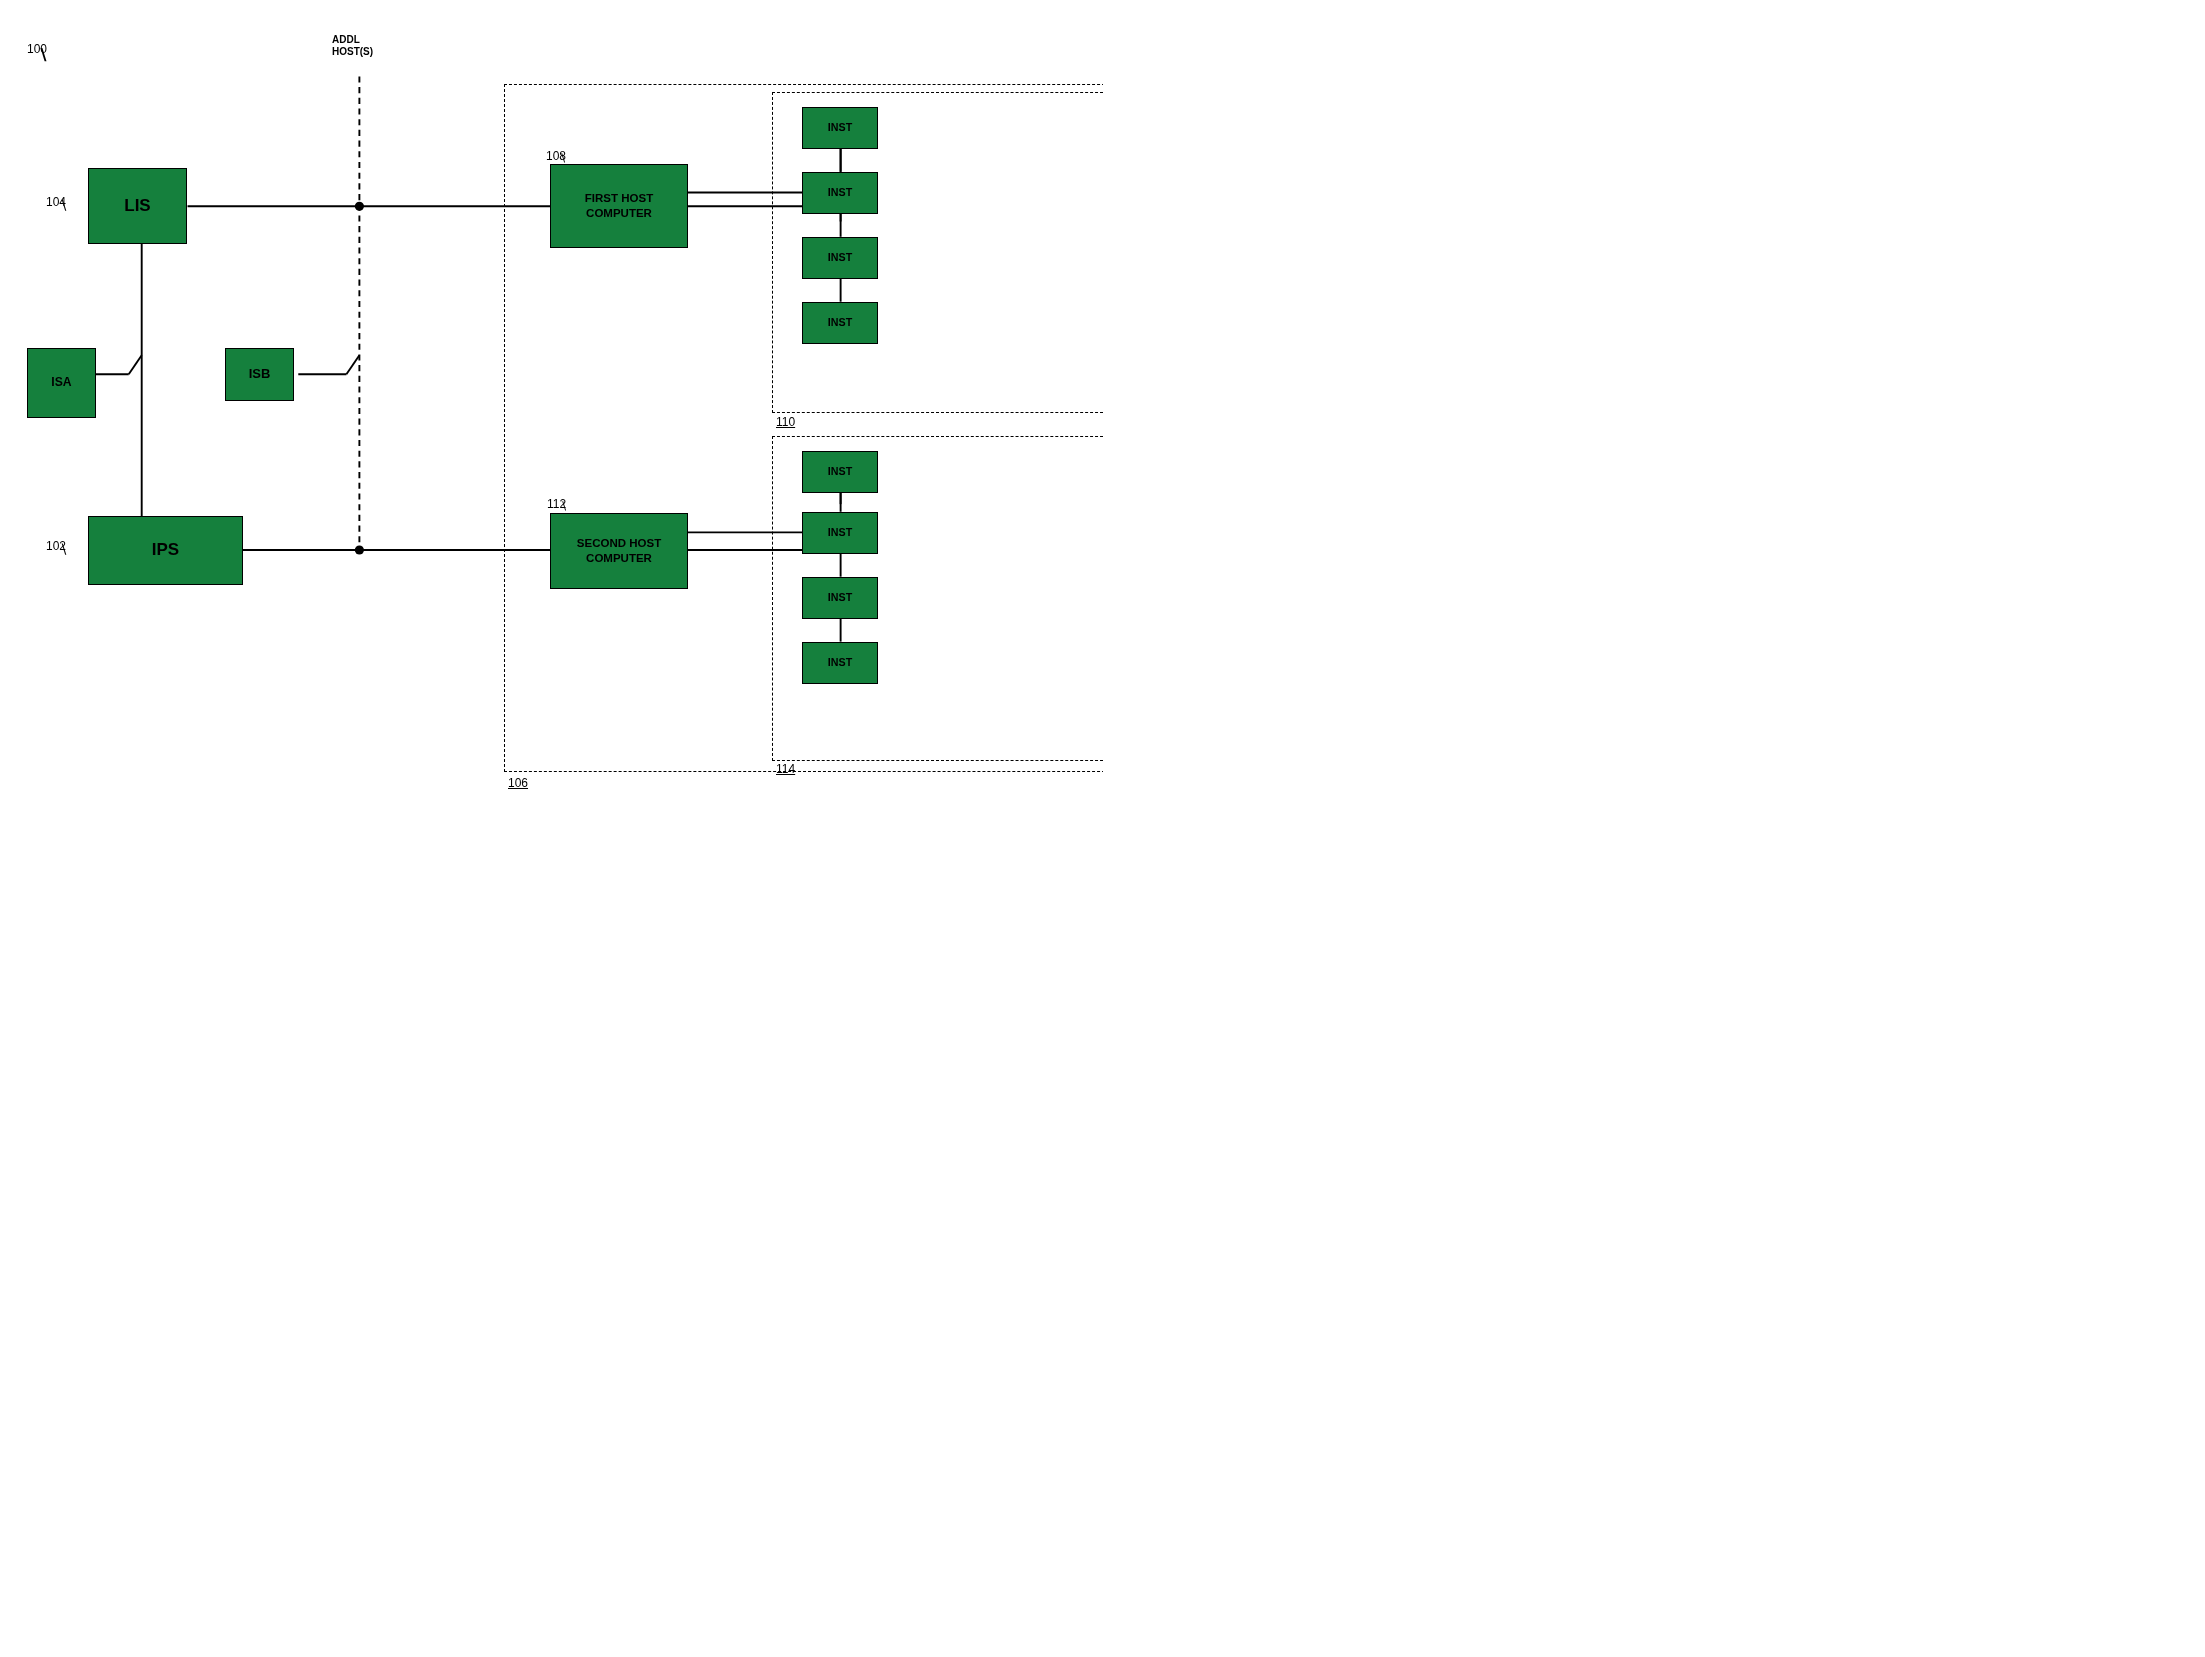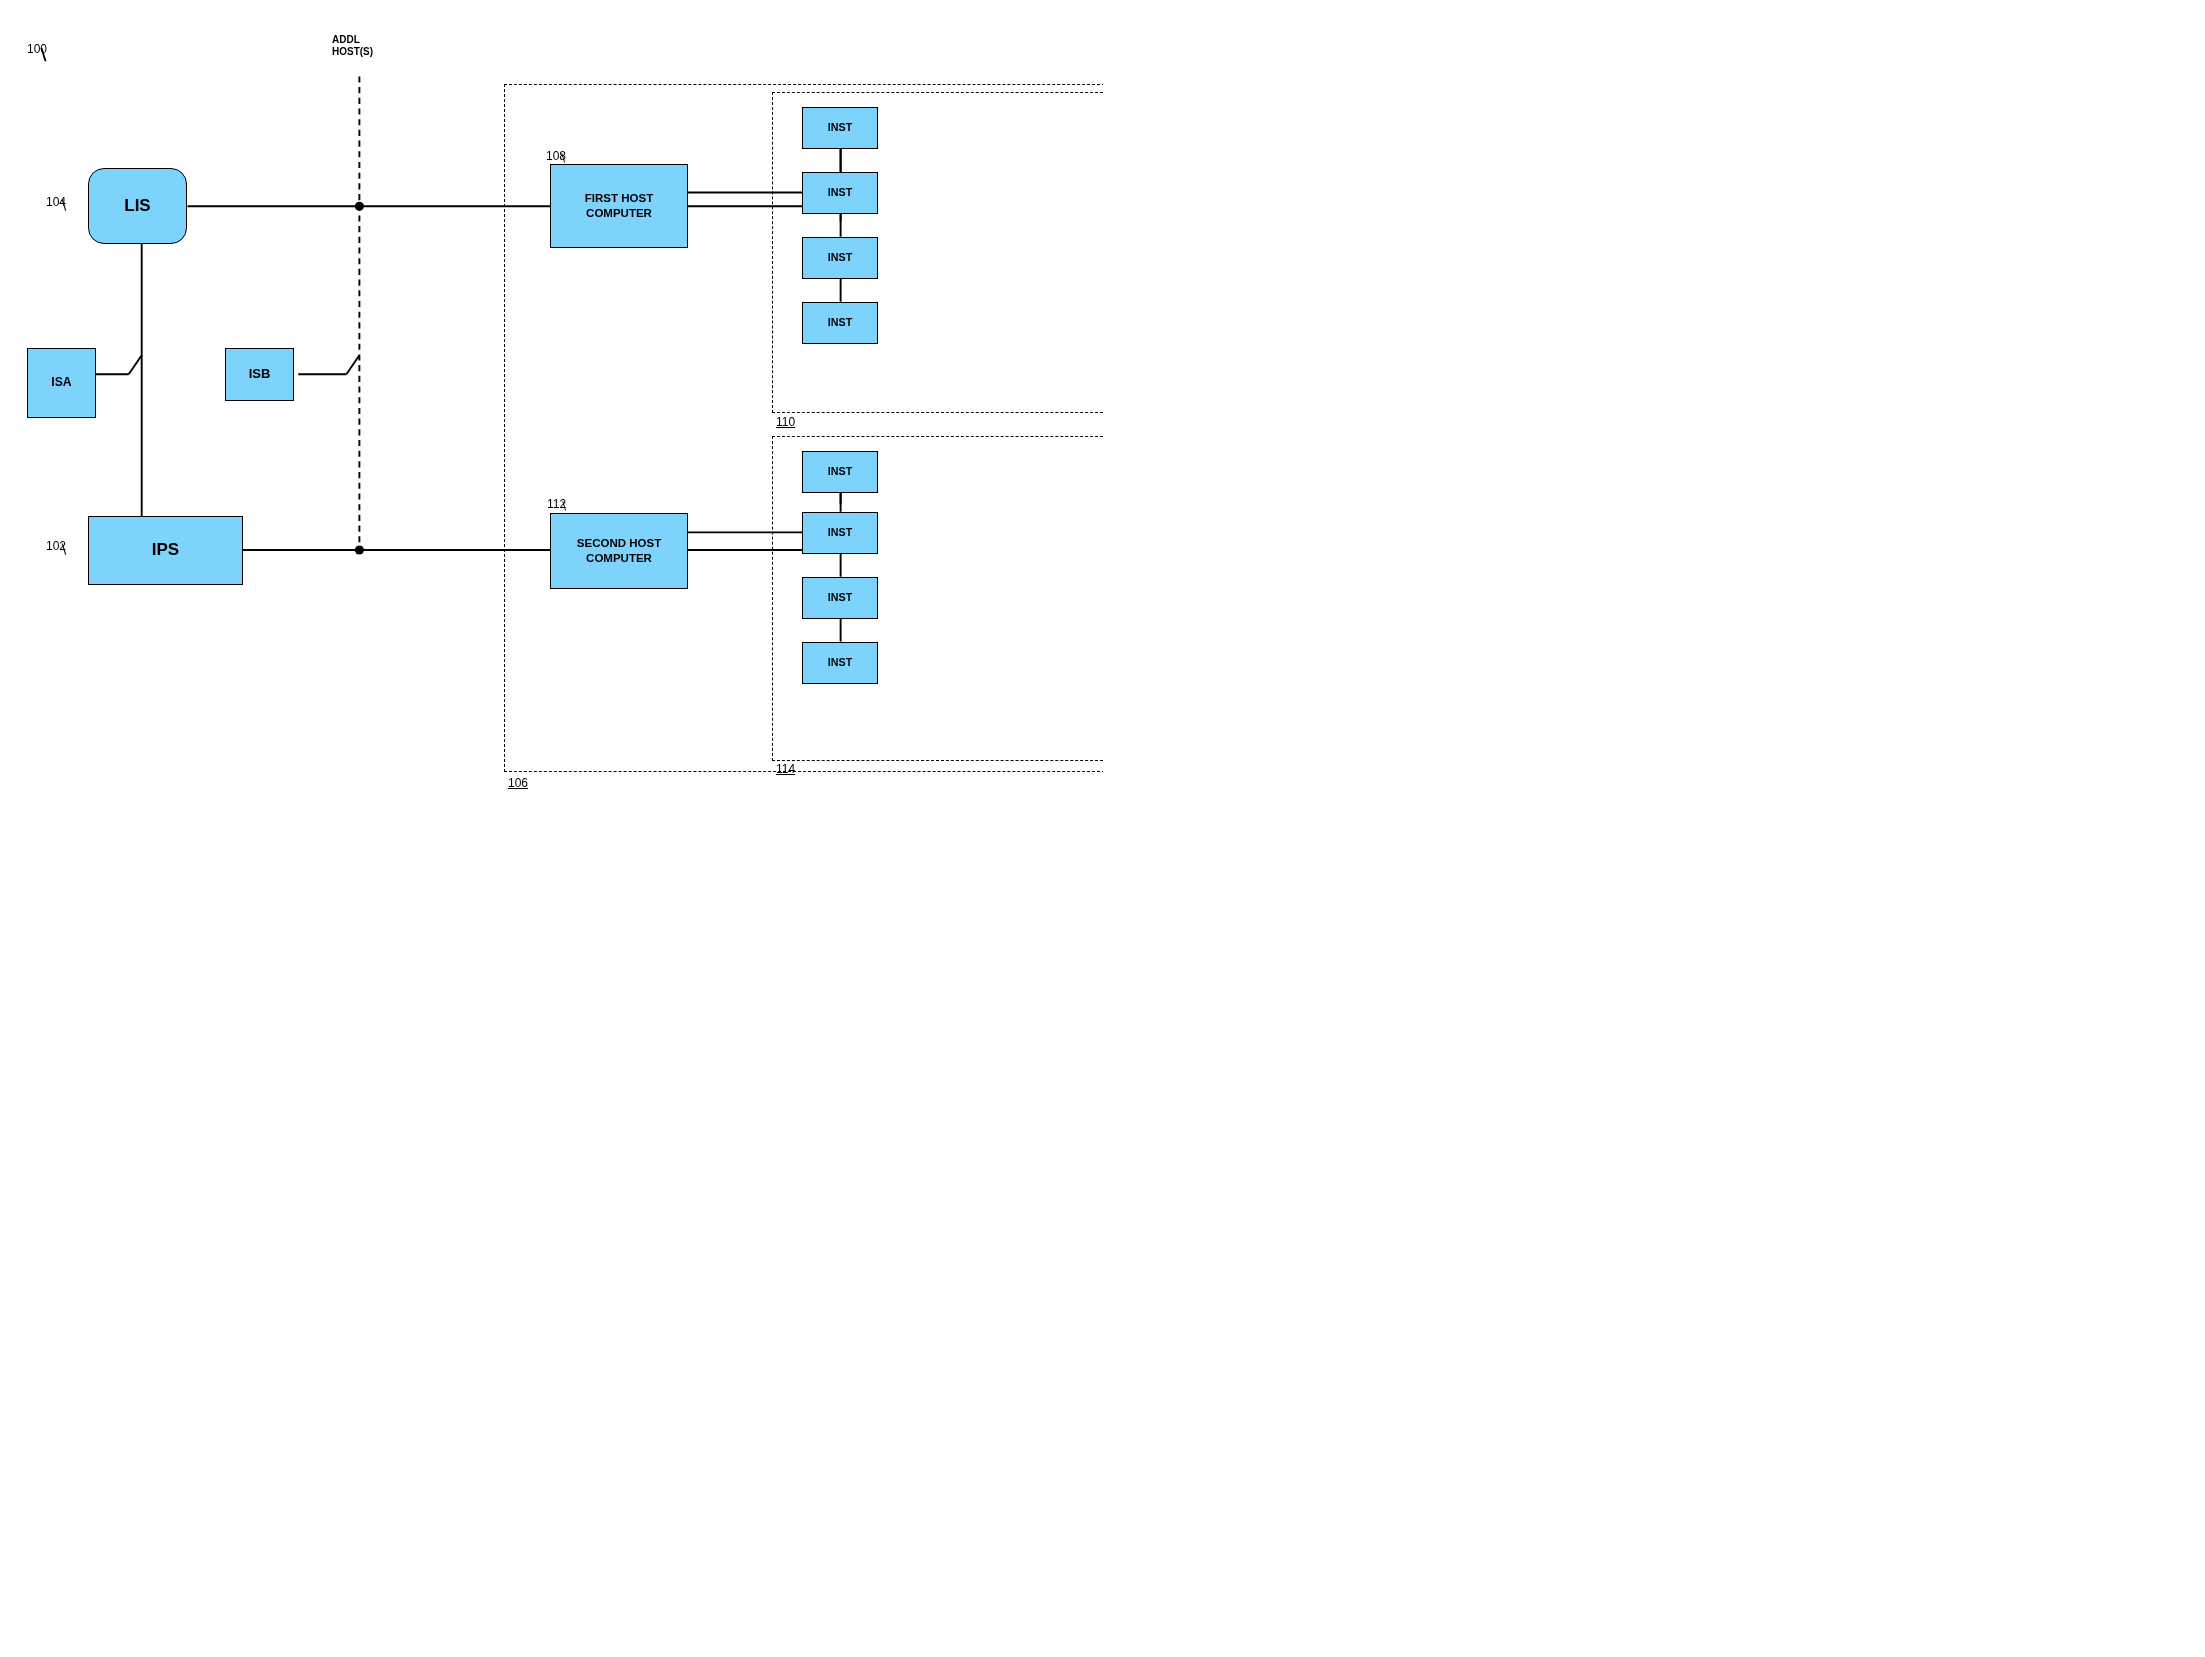--- a/index.html
+++ b/index.html
@@ -18,21 +18,21 @@
     }
     .label {
       position: absolute;
       font-size: 10px;
       font-weight: bold;
       color: #000;
     }
     .box {
       position: absolute;
       border: 1.9px solid #000;
-      background: #7dd3fc;
+      background: #15803d;
       display: flex;
       align-items: center;
       justify-content: center;
       font-weight: bold;
       font-size: 10.7px;
       text-align: center;
       line-height: 1.3;
     }
     .dashed-box {
       position: absolute;
@@ -106,21 +106,21 @@
 
   <div class="dashed-box" style="top:84px; left:504px; width:611px; height:688px;"></div>
   <div class="ref-label" style="top:776px; left:508px;"><u>106</u></div>
 
   <div class="dashed-box" style="top:92px; left:772px; width:336px; height:321px;"></div>
   <div class="ref-label" style="top:415px; left:776px;"><u>110</u></div>
 
   <div class="dashed-box" style="top:436px; left:772px; width:336px; height:325px;"></div>
   <div class="ref-label" style="top:762px; left:776px;"><u>114</u></div>
 
-  <div class="box" style="top:168px; left:88px; width:99px; height:76px; font-size:17px;border-radius:16px;">LIS</div>
+  <div class="box" style="top:168px; left:88px; width:99px; height:76px; font-size:17px;">LIS</div>
 
   <div class="ref-label" style="top:195px; left:46px;">104</div>
   <div style="position:absolute; top:197px; left:59px; font-size:13.8px;">∖</div>
 
   <div class="box" style="top:348px; left:27px; width:69px; height:70px; font-size:12.2px;">ISA</div>
 
   <div class="box" style="top:348px; left:225px; width:69px; height:53px; font-size:13px;">ISB</div>
 
   <div class="box" style="top:516px; left:88px; width:155px; height:69px; font-size:17px;">IPS</div>
 

